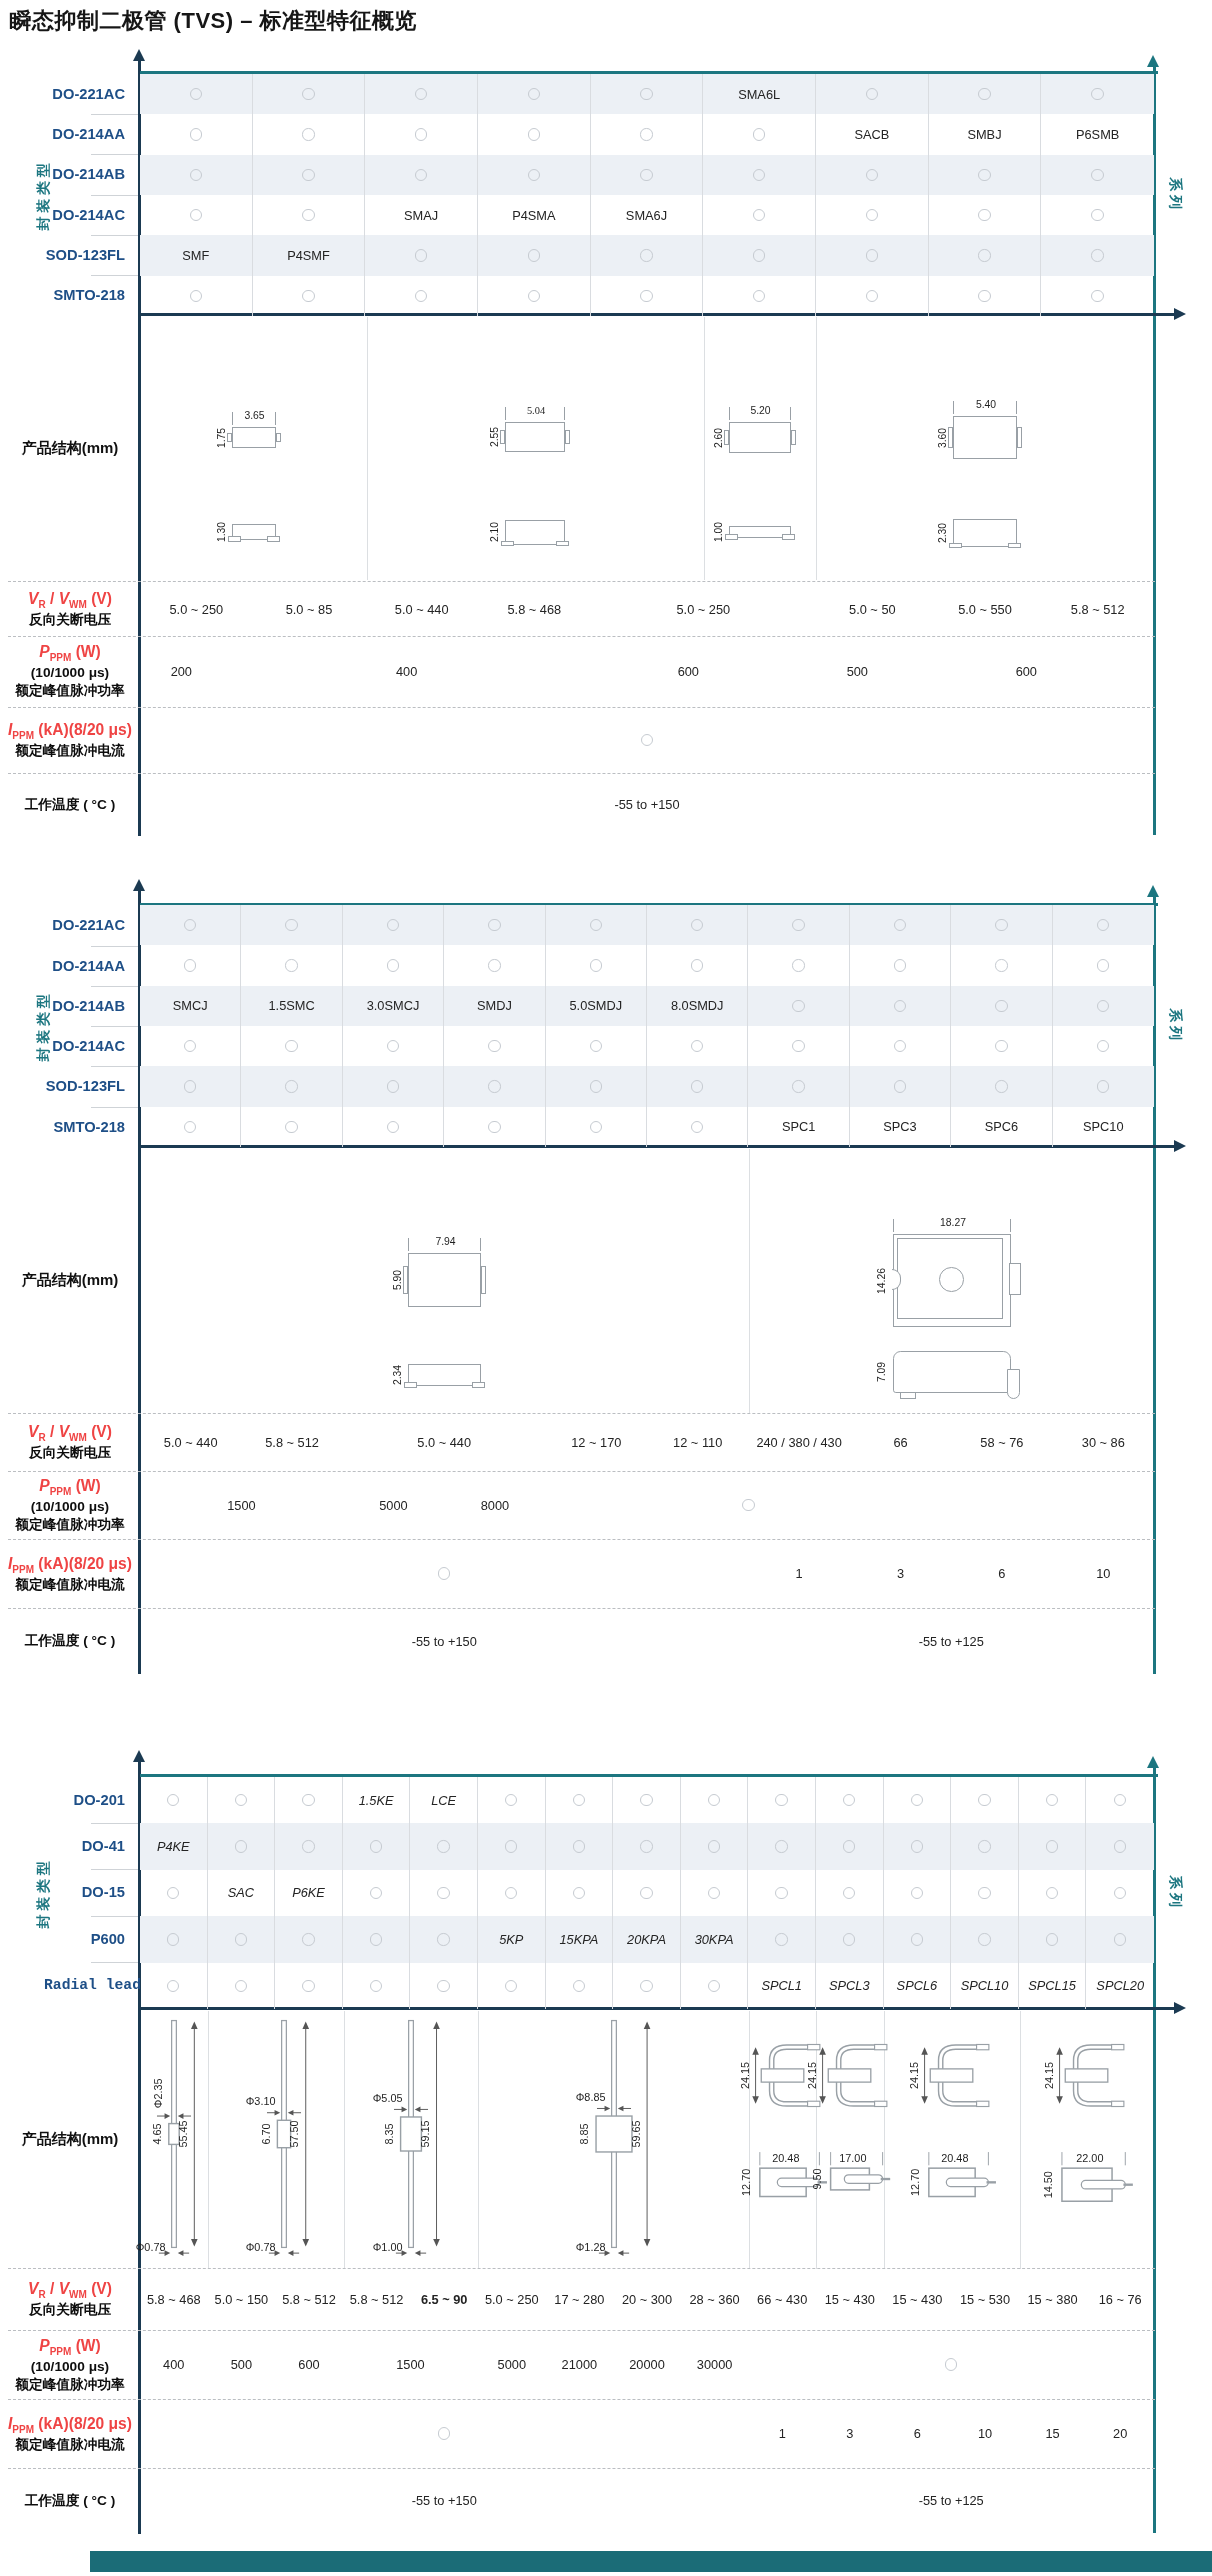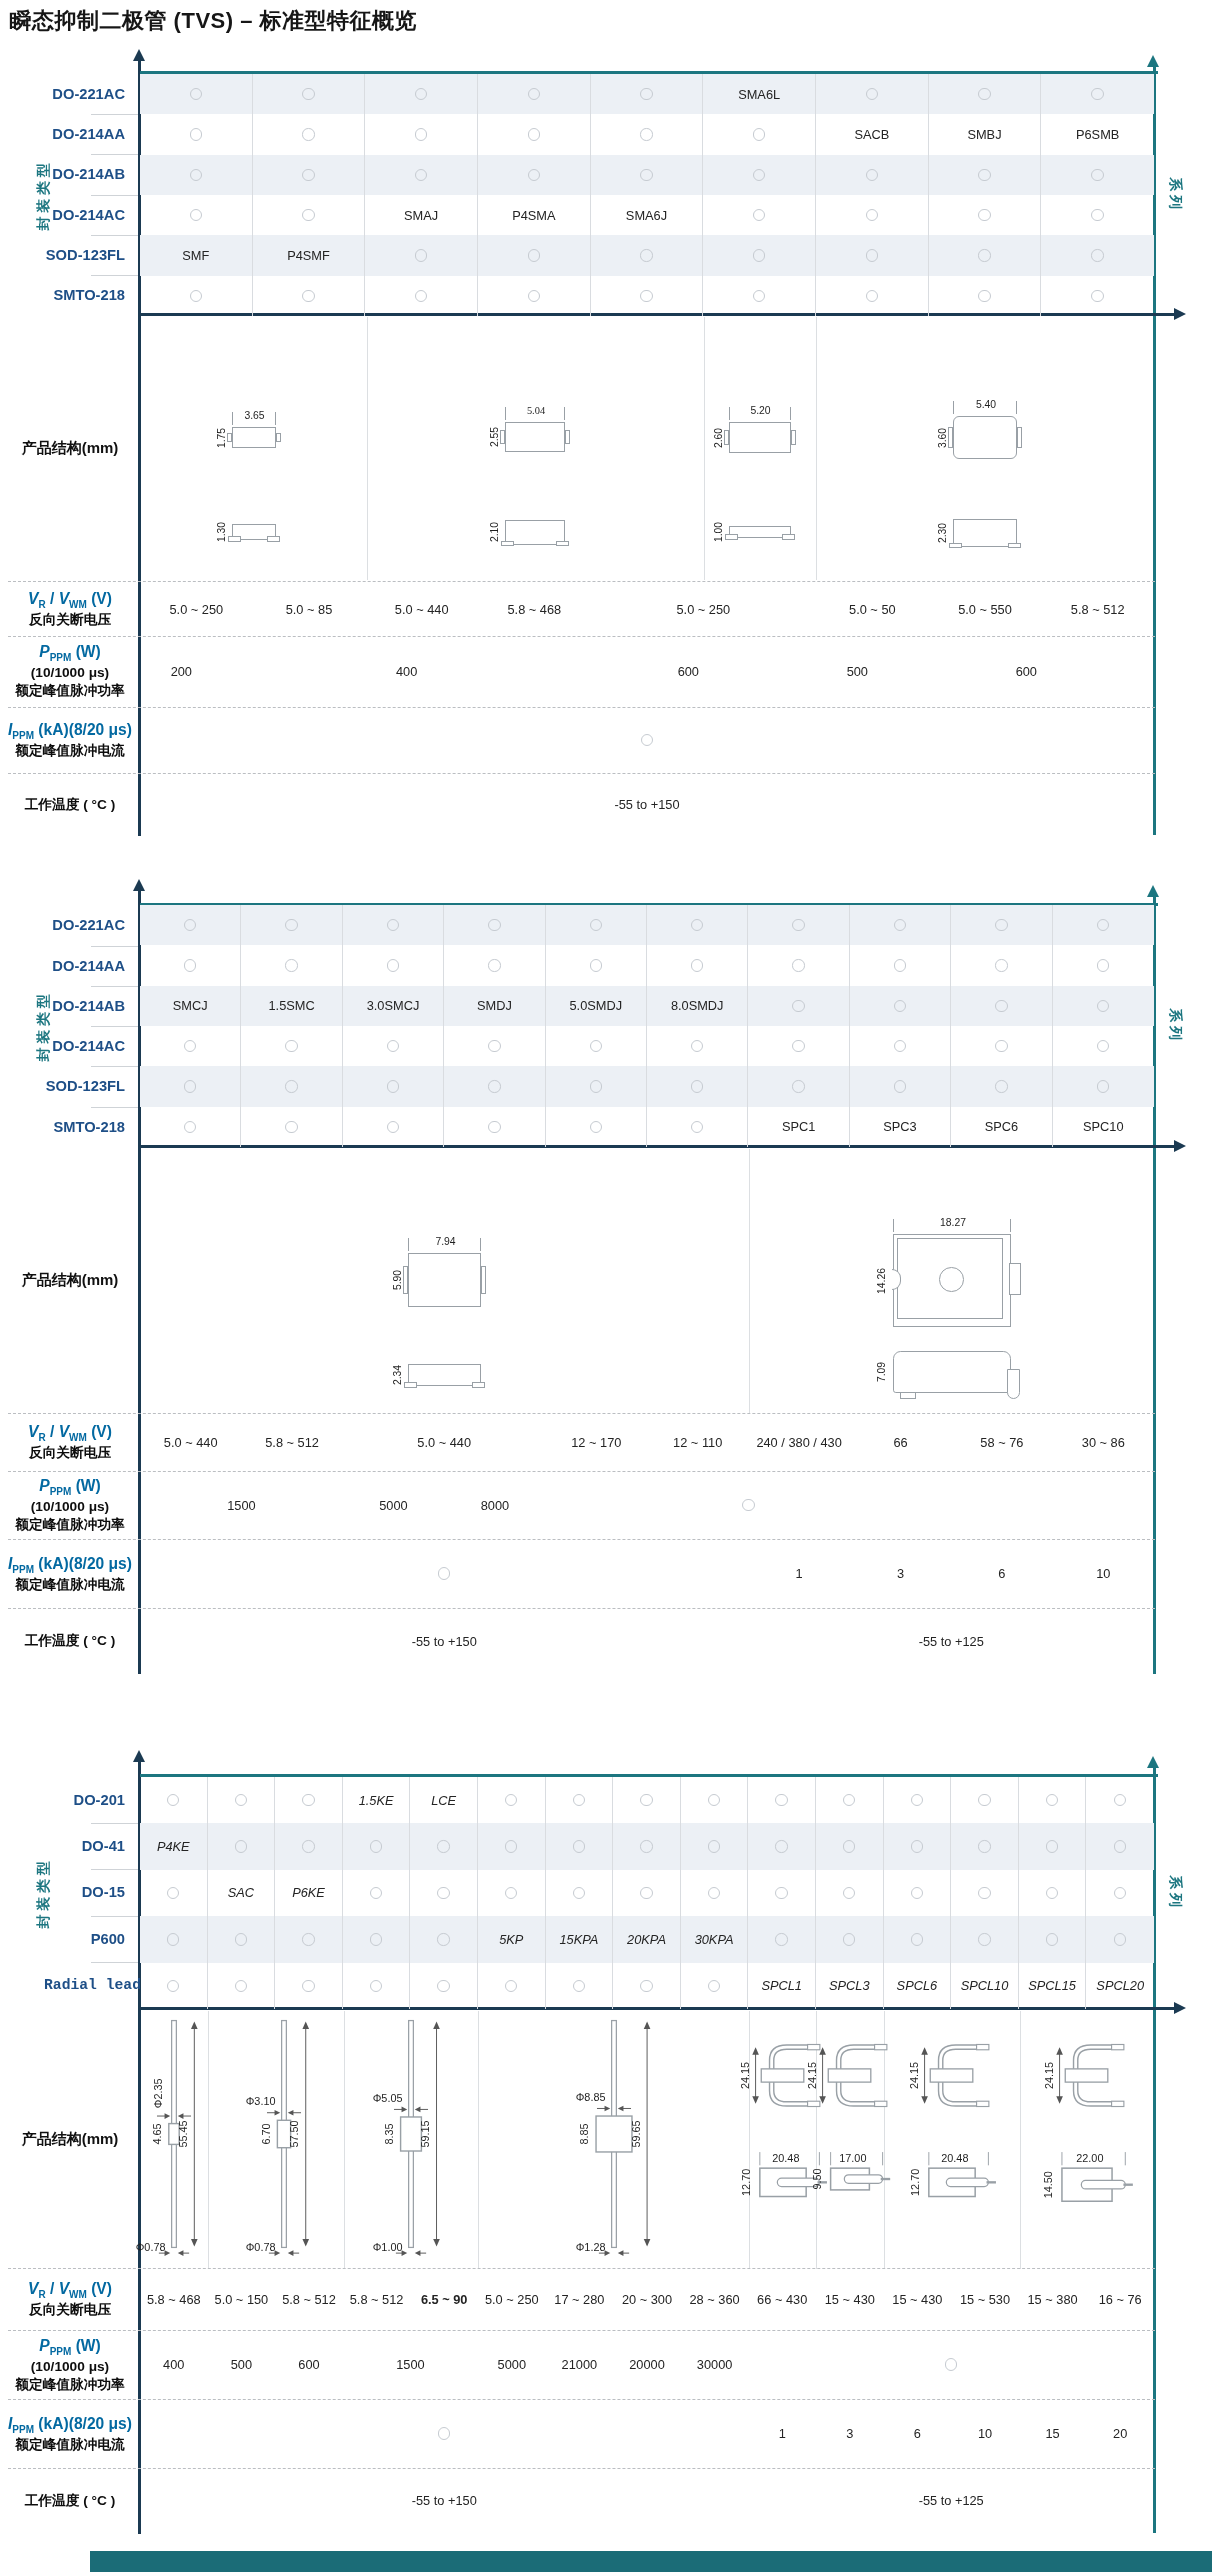--- a/index.html
+++ b/index.html
@@ -20,21 +20,21 @@
   .grid{position:absolute;display:grid}
   .cell{display:flex;align-items:center;justify-content:center;position:relative}
   .cell.st{background:var(--stripe)}
   .cell.bR{border-right:0.9px solid #D9DCE0}
   .ser{font-size:12.8px;color:#242424;white-space:nowrap}
   .circ{width:10.4px;height:10.4px;border:1.5px solid #C6CBD1;border-radius:50%;display:inline-block;background:transparent}
   .gline{position:absolute;width:0.9px;background:#DCDFE2}
   .dash{position:absolute;border-top:0.9px dashed #BBBEC2;height:0}
   .structlab{position:absolute;width:140px;text-align:center;font-weight:700;font-size:15px;color:#111}
   .speclab{position:absolute;display:flex;flex-direction:column;align-items:center;justify-content:center;width:140px;text-align:center;line-height:1.3}
-  .sl1{font-size:15.6px;font-weight:700;color:#0369a1;white-space:nowrap}
+  .sl1{font-size:15.6px;font-weight:700;color:#ef4444;white-space:nowrap}
   .sl1 i{font-style:italic}
   .sl1 sub{font-size:10px}
   .sl2{font-size:13.7px;font-weight:700;color:#0d0d0d;white-space:nowrap}
   .spec-cell{display:flex;align-items:center;justify-content:center;font-size:12.8px;color:#242424;white-space:nowrap}
   .box{position:absolute;background:#fff;border:1.9px solid #99A0A6;box-sizing:border-box}
   .box2{position:absolute;background:#fff;border:1.4px solid #99A0A6;box-sizing:border-box}
   .dim{position:absolute;font-size:10.4px;color:#1f1f1f;white-space:nowrap}
   .dimT{text-align:center}
   .dtick{position:absolute;width:0.9px;height:13.3px;background:#99A0A6}
   .rot{transform:translate(-50%,-50%) rotate(-90deg)}
@@ -269,21 +269,21 @@
           <div class="dim dimT" style="left: -19px; top: -18px; width: 99px;">5.20</div>
           <div class="dtick" style="left: -0.9px; top: -16px;"></div>
           <div class="dtick" style="right: -0.9px; top: -16px;"></div>
           <div class="dim rot" style="left: -12.3px; top: 50%;">2.60</div>
         </div>
         <div class="box" style="left: 729px; top: 526px; width: 62px; height: 12.3px;">
           <div class="box2" style="left: -4.7px; bottom: -2.8px; width: 12.3px; height: 5.7px;"></div>
           <div class="box2" style="right: -4.7px; bottom: -2.8px; width: 12.3px; height: 5.7px;"></div>
           <div class="dim rot" style="left: -12.3px; top: 50%;">1.00</div>
         </div>
-        <div class="box" style="left: 953px; top: 416px; width: 64px; height: 43px; border-radius: 6px;">
+        <div class="box" style="left: 953px; top: 416px; width: 64px; height: 43px;">
           <div class="box2" style="left: -5.7px; top: 24%; width: 4.7px; height: 52%;"></div>
           <div class="box2" style="right: -5.7px; top: 24%; width: 4.7px; height: 52%;"></div>
           <div class="dim dimT" style="left: -19px; top: -18px; width: 102px;">5.40</div>
           <div class="dtick" style="left: -0.9px; top: -16px;"></div>
           <div class="dtick" style="right: -0.9px; top: -16px;"></div>
           <div class="dim rot" style="left: -12.3px; top: 50%;">3.60</div>
         </div>
         <div class="box" style="left: 953px; top: 519px; width: 64px; height: 27.5px;">
           <div class="box2" style="left: -4.7px; bottom: -2.8px; width: 12.3px; height: 5.7px;"></div>
           <div class="box2" style="right: -4.7px; bottom: -2.8px; width: 12.3px; height: 5.7px;"></div>

